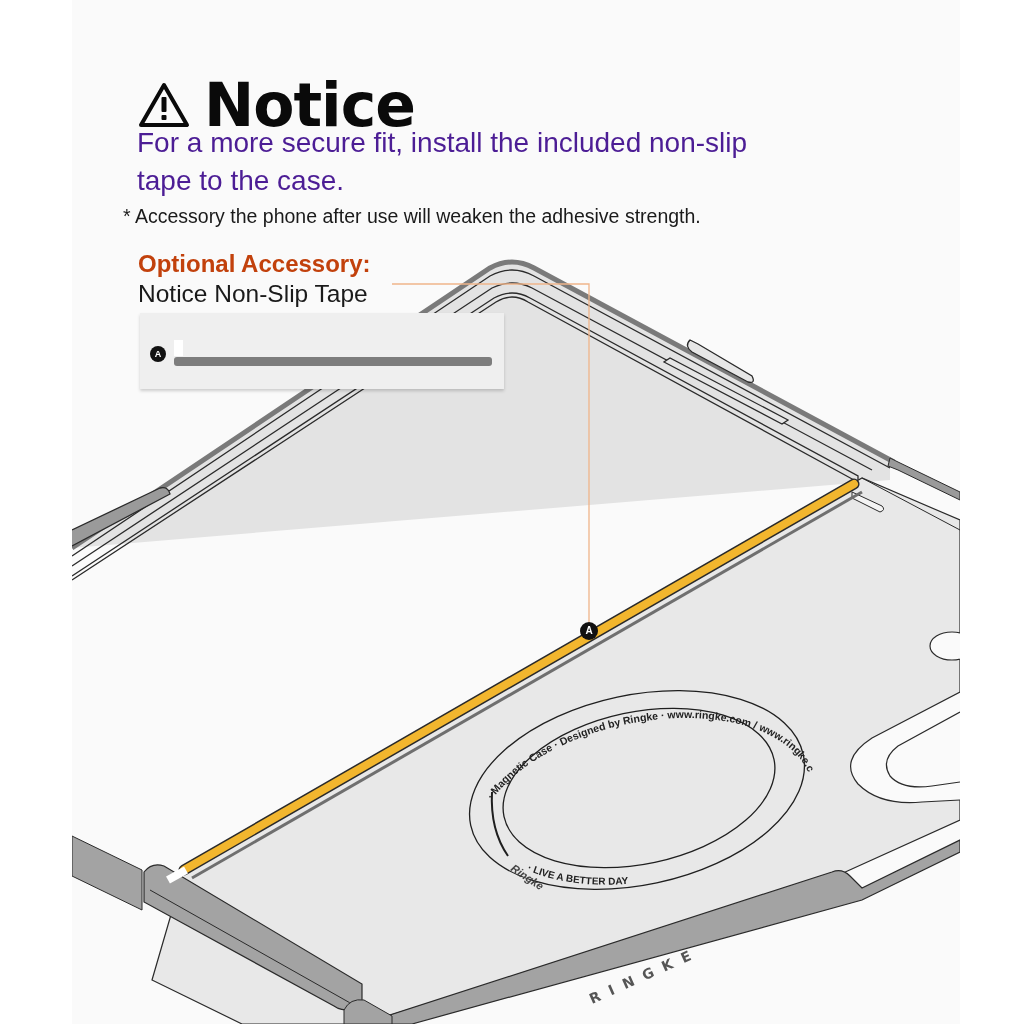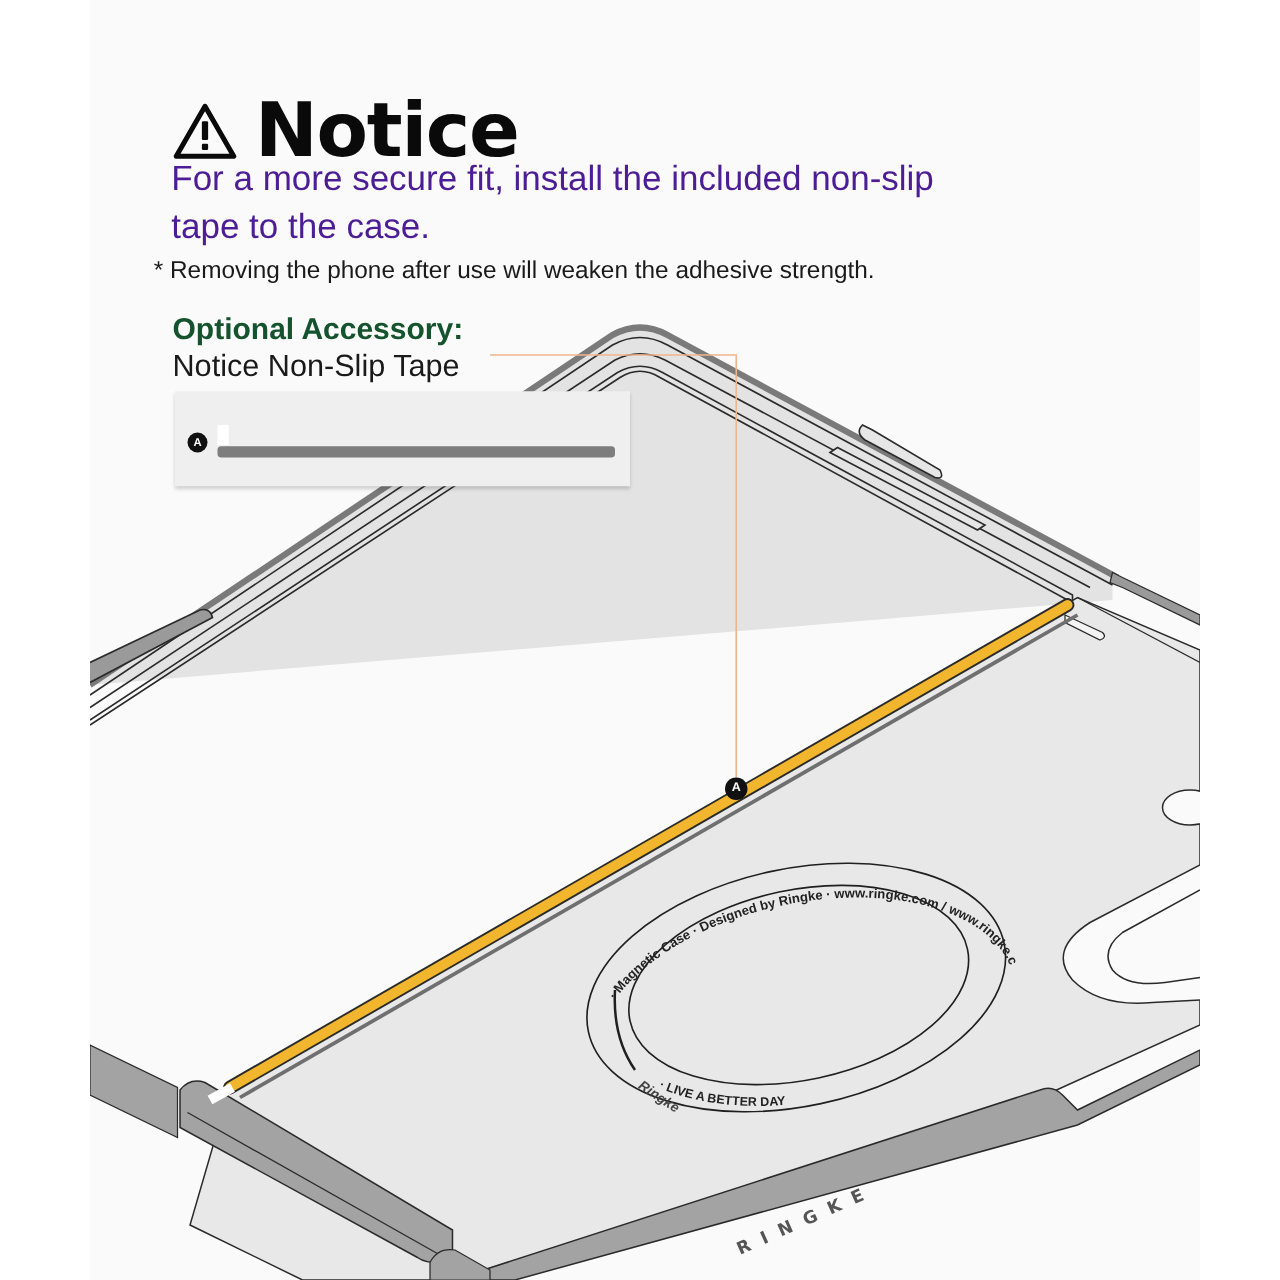--- a/index.html
+++ b/index.html
@@ -19,21 +19,21 @@
     .lead {
       position: absolute; left: 65px; top: 124px; width: 640px;
       font-family: "Liberation Sans", sans-serif; font-size: 28px; line-height: 38px; color: #4c1d95;
     }
     .footnote {
       position: absolute; left: 51px; top: 205px;
       font-family: "Liberation Sans", sans-serif; font-size: 19.5px; color: #1a1a1a; white-space: nowrap;
     }
     .accessory-title {
       position: absolute; left: 66px; top: 250px;
-      font-family: "Liberation Sans", sans-serif; font-weight: bold; font-size: 24px; color: #14532d;
+      font-family: "Liberation Sans", sans-serif; font-weight: bold; font-size: 24px; color: #c2410c;
     }
     .accessory-name {
       position: absolute; left: 66px; top: 280px;
       font-family: "Liberation Sans", sans-serif; font-size: 24.5px; color: #1a1a1a;
     }
     .accessory-card {
       position: absolute; left: 68px; top: 313px; width: 364px; height: 76px;
       background: #efefef; box-shadow: 0 2px 3px rgba(0,0,0,0.18);
     }
     .card-badge {
@@ -128,21 +128,21 @@
     <div class="title-row">
       <svg class="warning-icon" viewBox="0 0 52 48">
         <path d="M 26 4 L 49 44 L 3 44 Z" fill="none" stroke="#0a0a0a" stroke-width="4" stroke-linejoin="round"></path>
         <rect x="23.5" y="16" width="5" height="15" rx="1" fill="#0a0a0a"></rect>
         <rect x="23.5" y="34" width="5" height="5" rx="1" fill="#0a0a0a"></rect>
       </svg>
       <span class="title">Notice</span>
     </div>
 
     <div class="lead">For a more secure fit, install the included non-slip tape to the case.</div>
-    <div class="footnote">* Removing the phone after use will weaken the adhesive strength.</div>
+    <div class="footnote">* Accessory the phone after use will weaken the adhesive strength.</div>
 
     <div class="accessory-title">Optional Accessory:</div>
     <div class="accessory-name">Notice Non-Slip Tape</div>
 
     <div class="accessory-card">
       <div class="card-badge">A</div>
       <div class="tape-liner"></div>
       <div class="tape-strip"></div>
     </div>
 

